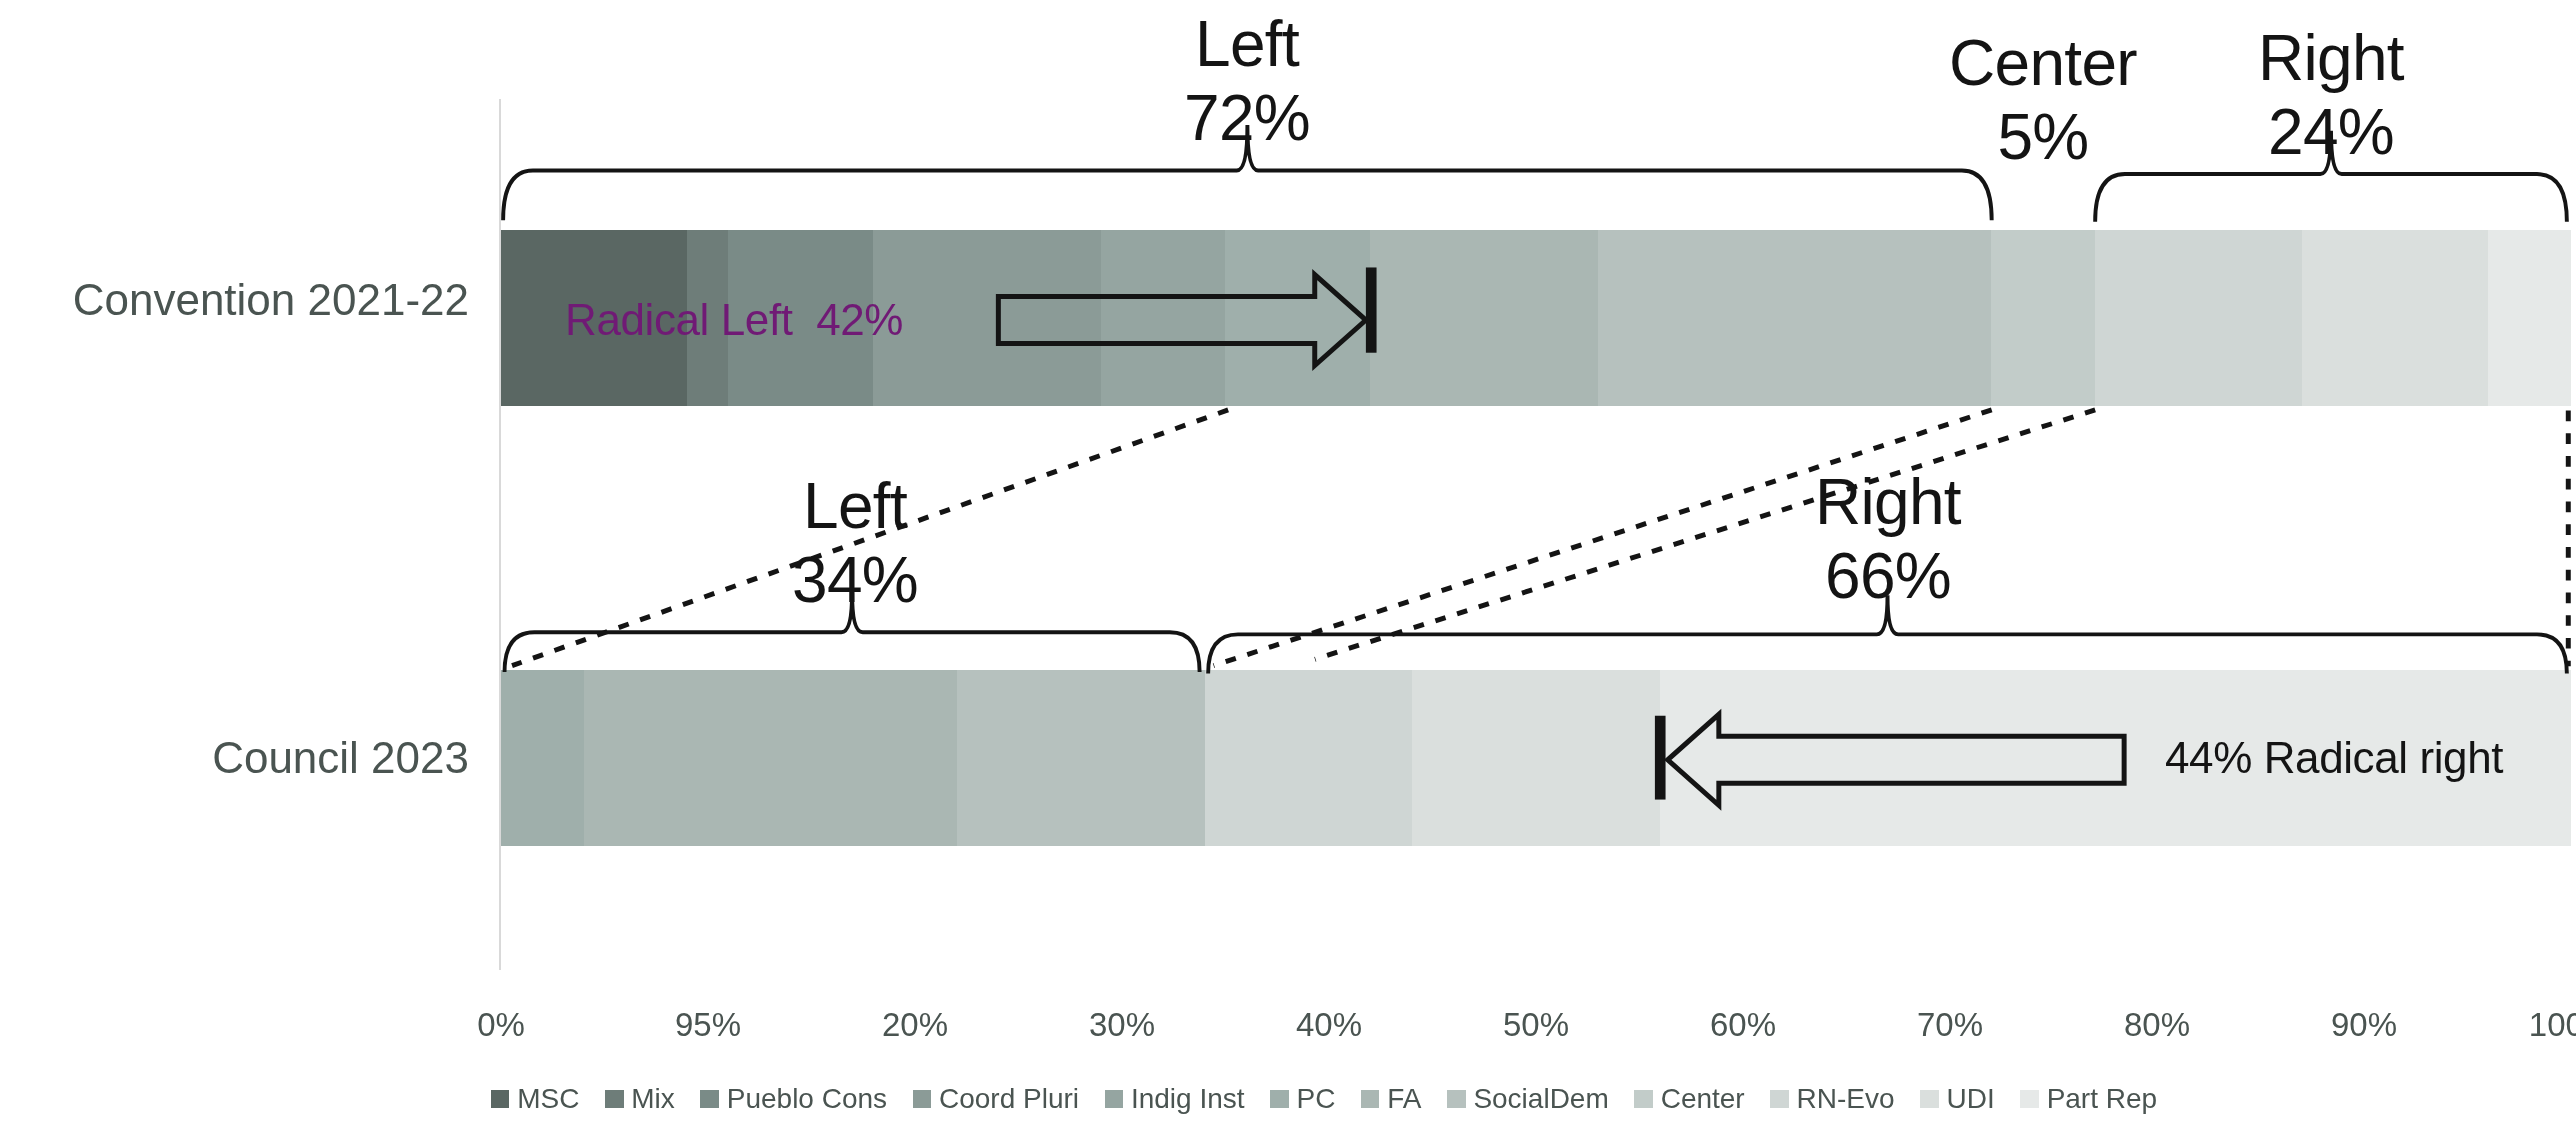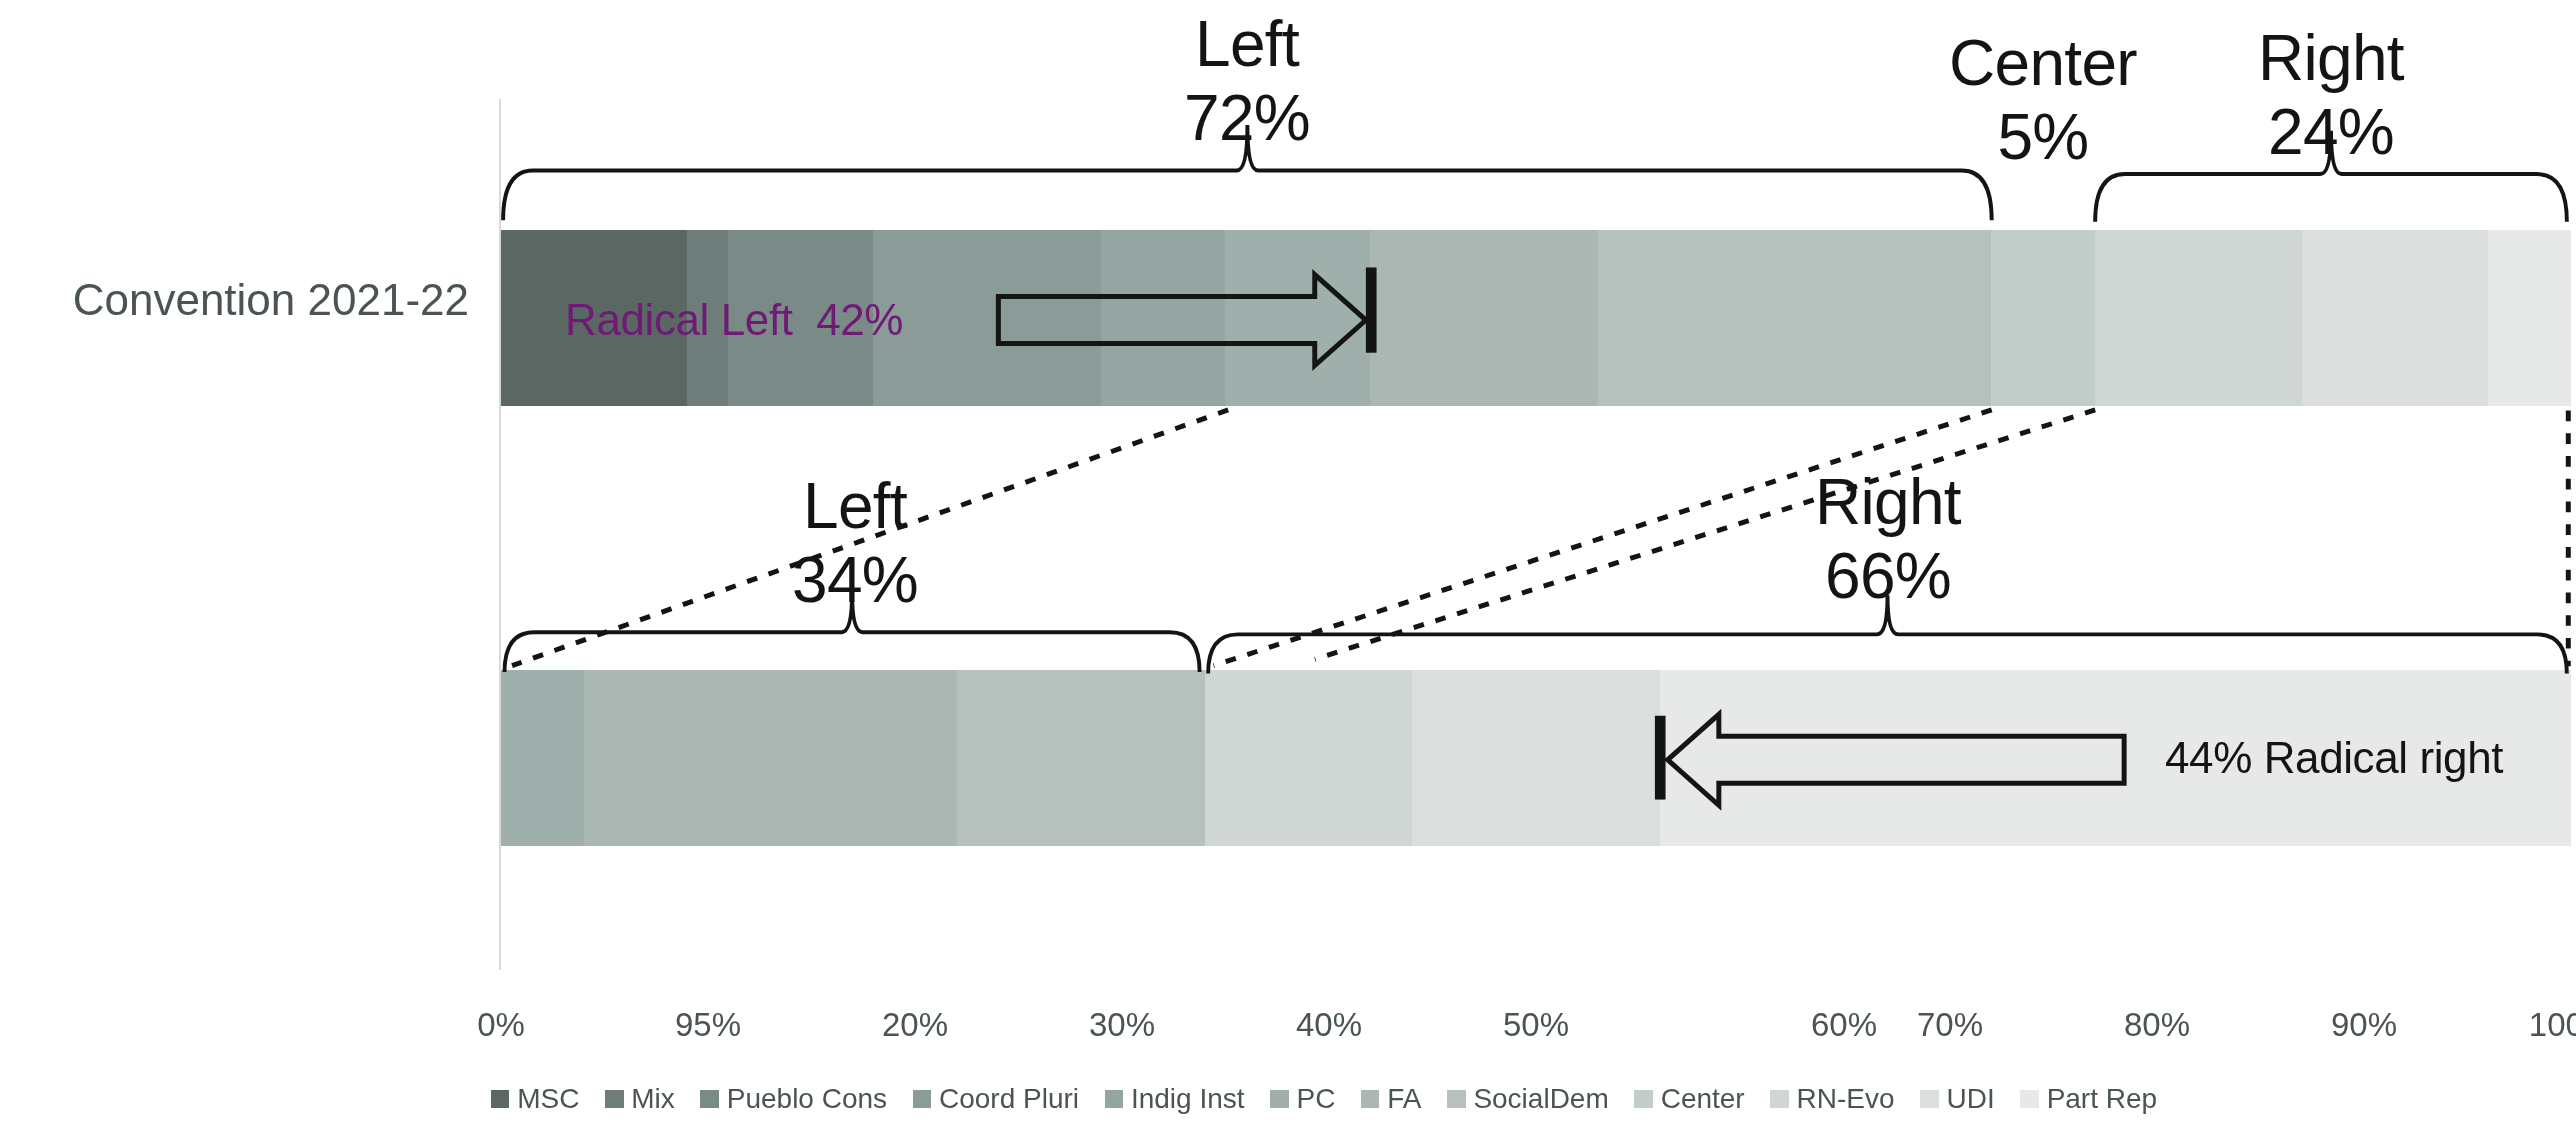--- a/index.html
+++ b/index.html
@@ -87,20 +87,21 @@
   <div class="bar" id="bar-bottom" style="top:670px;">
       <div class="seg" title="PC 4%" style="width: 83px; background: rgb(159, 175, 171);"></div>
       <div class="seg" title="FA 18%" style="width: 373px; background: rgb(170, 183, 179);"></div>
       <div class="seg" title="SocialDem 12%" style="width: 248px; background: rgb(182, 193, 190);"></div>
       <div class="seg" title="RN-Evo 10%" style="width: 207px; background: rgb(207, 214, 212);"></div>
       <div class="seg" title="UDI 12%" style="width: 248px; background: rgb(218, 223, 221);"></div>
       <div class="seg" title="Part Rep 44%" style="width: 911px; background: rgb(230, 233, 232);"></div>
     </div>
 
   <div class="rowlabel" style="top:300px;">Convention 2021-22</div>
+  <div class="rowlabel" style="top:758px;">Council 2023</div>
 
   <div class="arrowlabel top" style="left:529px; top:320px;">Radical Left  42%</div>
   <div class="arrowlabel bottom" style="left:2129px; top:758px;">44% Radical right</div>
 
   <svg class="overlay" id="overlay" width="2576" height="1126" viewBox="0 0 3625 1585">
       <path d="M 657 310 Q 657 240 699 240 L 1689.68 240 Q 1704.68 240 1704.68 176 Q 1704.68 240 1719.68 240 L 2710.36 240 Q 2752.36 240 2752.36 310" fill="none" stroke="#141414" stroke-width="5.5"></path>
       <path d="M 2898.01 312 Q 2898.01 245 2940.01 245 L 3215.005 245 Q 3230.005 245 3230.005 184 Q 3230.005 245 3245.005 245 L 3520 245 Q 3562 245 3562 312" fill="none" stroke="#141414" stroke-width="5.5"></path>
       <path d="M 659 946 Q 659 890 701 890 L 1133.21 890 Q 1148.21 890 1148.21 834 Q 1148.21 890 1163.21 890 L 1595.42 890 Q 1637.42 890 1637.42 946" fill="none" stroke="#141414" stroke-width="5.5"></path>
       <path d="M 1649.42 948 Q 1649.42 893 1691.42 893 L 2590.71 893 Q 2605.71 893 2605.71 838 Q 2605.71 893 2620.71 893 L 3520 893 Q 3562 893 3562 948" fill="none" stroke="#141414" stroke-width="5.5"></path>
       <path d="M 1677.55 577 L 669.565 937" fill="none" stroke="#141414" stroke-width="7" stroke-dasharray="15 17"></path>
@@ -113,21 +114,21 @@
       <rect x="2278.28" y="1007.5" width="15" height="118" fill="#141414"></rect>
     </svg>
 
   <div id="ticks">
       <span class="tick" style="left: 465px;">0%</span>
       <span class="tick" style="left: 672px;">95%</span>
       <span class="tick" style="left: 879px;">20%</span>
       <span class="tick" style="left: 1086px;">30%</span>
       <span class="tick" style="left: 1293px;">40%</span>
       <span class="tick" style="left: 1500px;">50%</span>
-      <span class="tick" style="left: 1808px;">60%</span>
+      <span class="tick" style="left: 1707px;">60%</span>
       <span class="tick" style="left: 1914px;">70%</span>
       <span class="tick" style="left: 2121px;">80%</span>
       <span class="tick" style="left: 2328px;">90%</span>
       <span class="tick" style="left: 2535px;">100%</span>
     </div>
 
   <div class="legend" id="legend">
       <div class="legend-item">
         <span class="swatch" style="background: rgb(90, 103, 99);"></span>
         <span>MSC</span>

